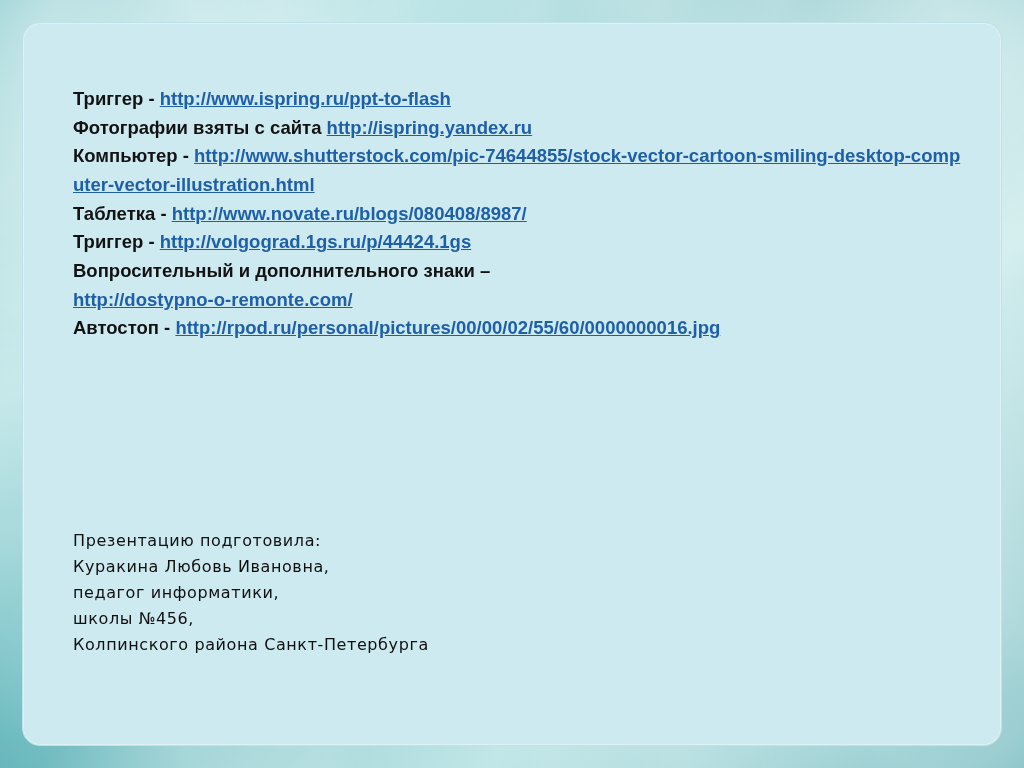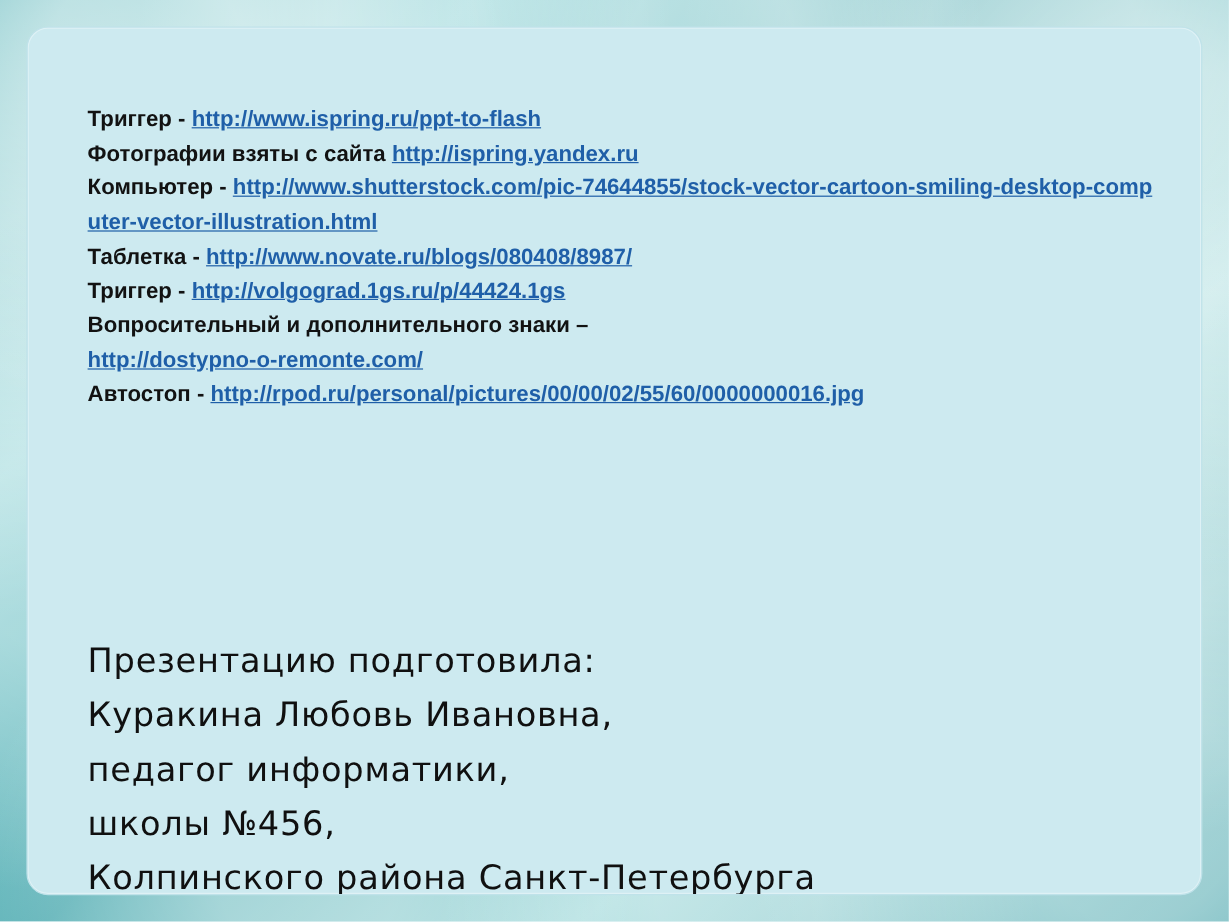--- a/index.html
+++ b/index.html
@@ -72,21 +72,21 @@
     cursor: pointer;
     word-break: break-all;
   }
 
   .author-block {
     position: absolute;
     left: 50px;
     top: 505px;
     right: 40px;
     font-family: "DejaVu Sans", sans-serif;
-    font-size: 28px;
+    font-size: 16px;
     line-height: 1.62;
     color: #101010;
     letter-spacing: 0.6px;
   }
 
   .author-line {
     white-space: pre;
   }
 </style>
 </head>

